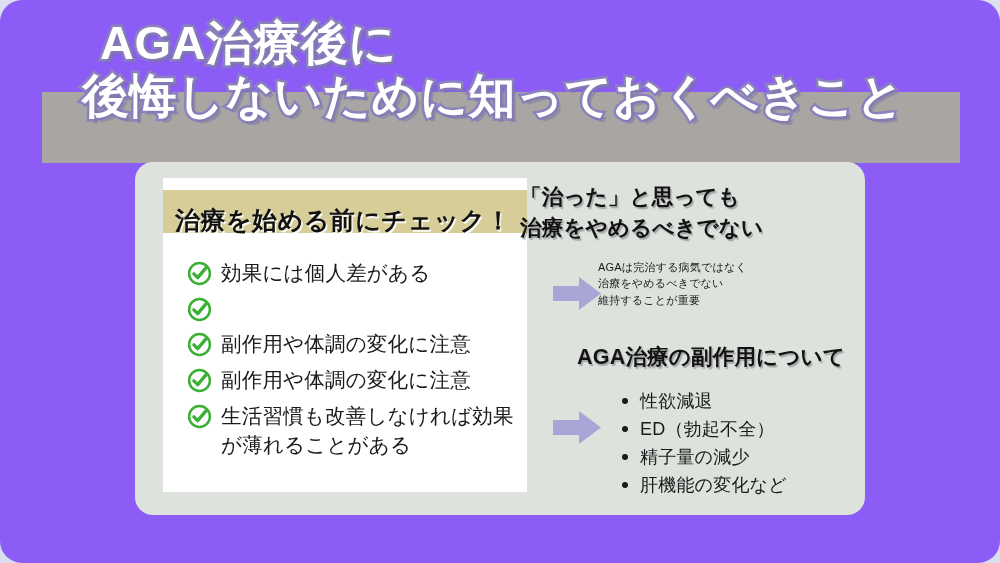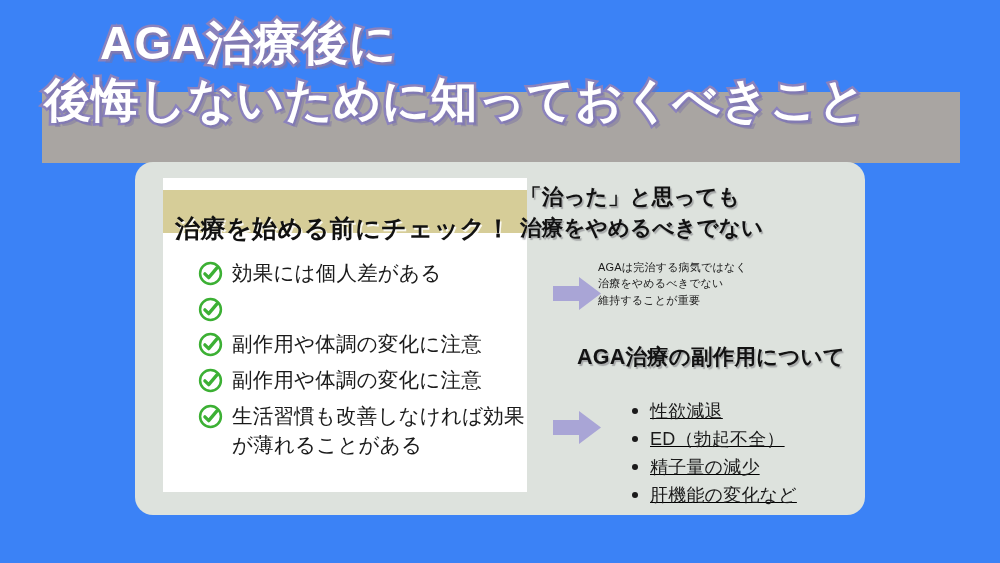--- a/index.html
+++ b/index.html
@@ -11,21 +11,22 @@
     height: 563px;
     overflow: hidden;
     background: #dae0ef;
     font-family: "Liberation Sans", "DejaVu Sans", sans-serif;
     -webkit-font-smoothing: antialiased;
   }
   #slide {
     position: relative;
     width: 1000px;
     height: 563px;
-    background: #3b82f6;
+    background: #8b5cf6;
+    border-radius: 22px;
   }
 
   
   #title-banner {
     position: absolute;
     left: 42px;
     top: 92px;
     width: 918px;
     height: 71px;
     background: #a9a5a2;
@@ -43,21 +44,21 @@
     font-weight: bold;
     line-height: 1.22;
     color: #ffffff;
     letter-spacing: 0.5px;
     -webkit-text-stroke: 5px #8b82bd;
     paint-order: stroke fill;
     text-shadow: 4px 4px 0 rgba(120,112,165,0.45);
     white-space: nowrap;
   }
   #title-line-1 { padding-left: 100px; }
-  #title-line-2 { padding-left: 44px; }
+  #title-line-2 { padding-left: 82px; font-family: Liberation Mono, monospace; }
 
   
   #content-panel {
     position: absolute;
     left: 135px;
     top: 162px;
     width: 730px;
     height: 353px;
     background: #dde2dd;
     border-radius: 18px;
@@ -76,32 +77,32 @@
     position: absolute;
     left: 163px;
     top: 190px;
     width: 364px;
     height: 43px;
     background: #d6cd98;
   }
   #checklist-heading-text {
     position: absolute;
     left: 175px;
-    top: 212px;
+    top: 204px;
     width: 350px;
     font-size: 25px;
     font-weight: bold;
     color: #111111;
     letter-spacing: 0.5px;
     text-shadow: 1.5px 1.5px 0 rgba(255,255,255,0.85);
     white-space: nowrap;
   }
   #checklist-items {
     position: absolute;
-    left: 198px;
+    left: 187px;
     top: 258px;
     width: 340px;
   }
   .check-item {
     display: flex;
     align-items: flex-start;
     margin-bottom: 7px;
   }
   .check-icon {
     flex: 0 0 auto;
@@ -148,24 +149,23 @@
     line-height: 1.48;
     color: #1a1a1a;
     letter-spacing: 0.2px;
   }
 
   #sideeffect-list {
     position: absolute;
     left: 620px;
     top: 388px;
     width: 260px;
-    margin: 10px;
+    margin: 0;
     padding: 0;
     list-style: none;
-    text-decoration: underline;
   }
   #sideeffect-list li {
     font-size: 18px;
     line-height: 1.55;
     color: #1a1a1a;
     letter-spacing: 0.2px;
     position: relative;
     padding-left: 20px;
   }
   #sideeffect-list li .bullet-dot {

